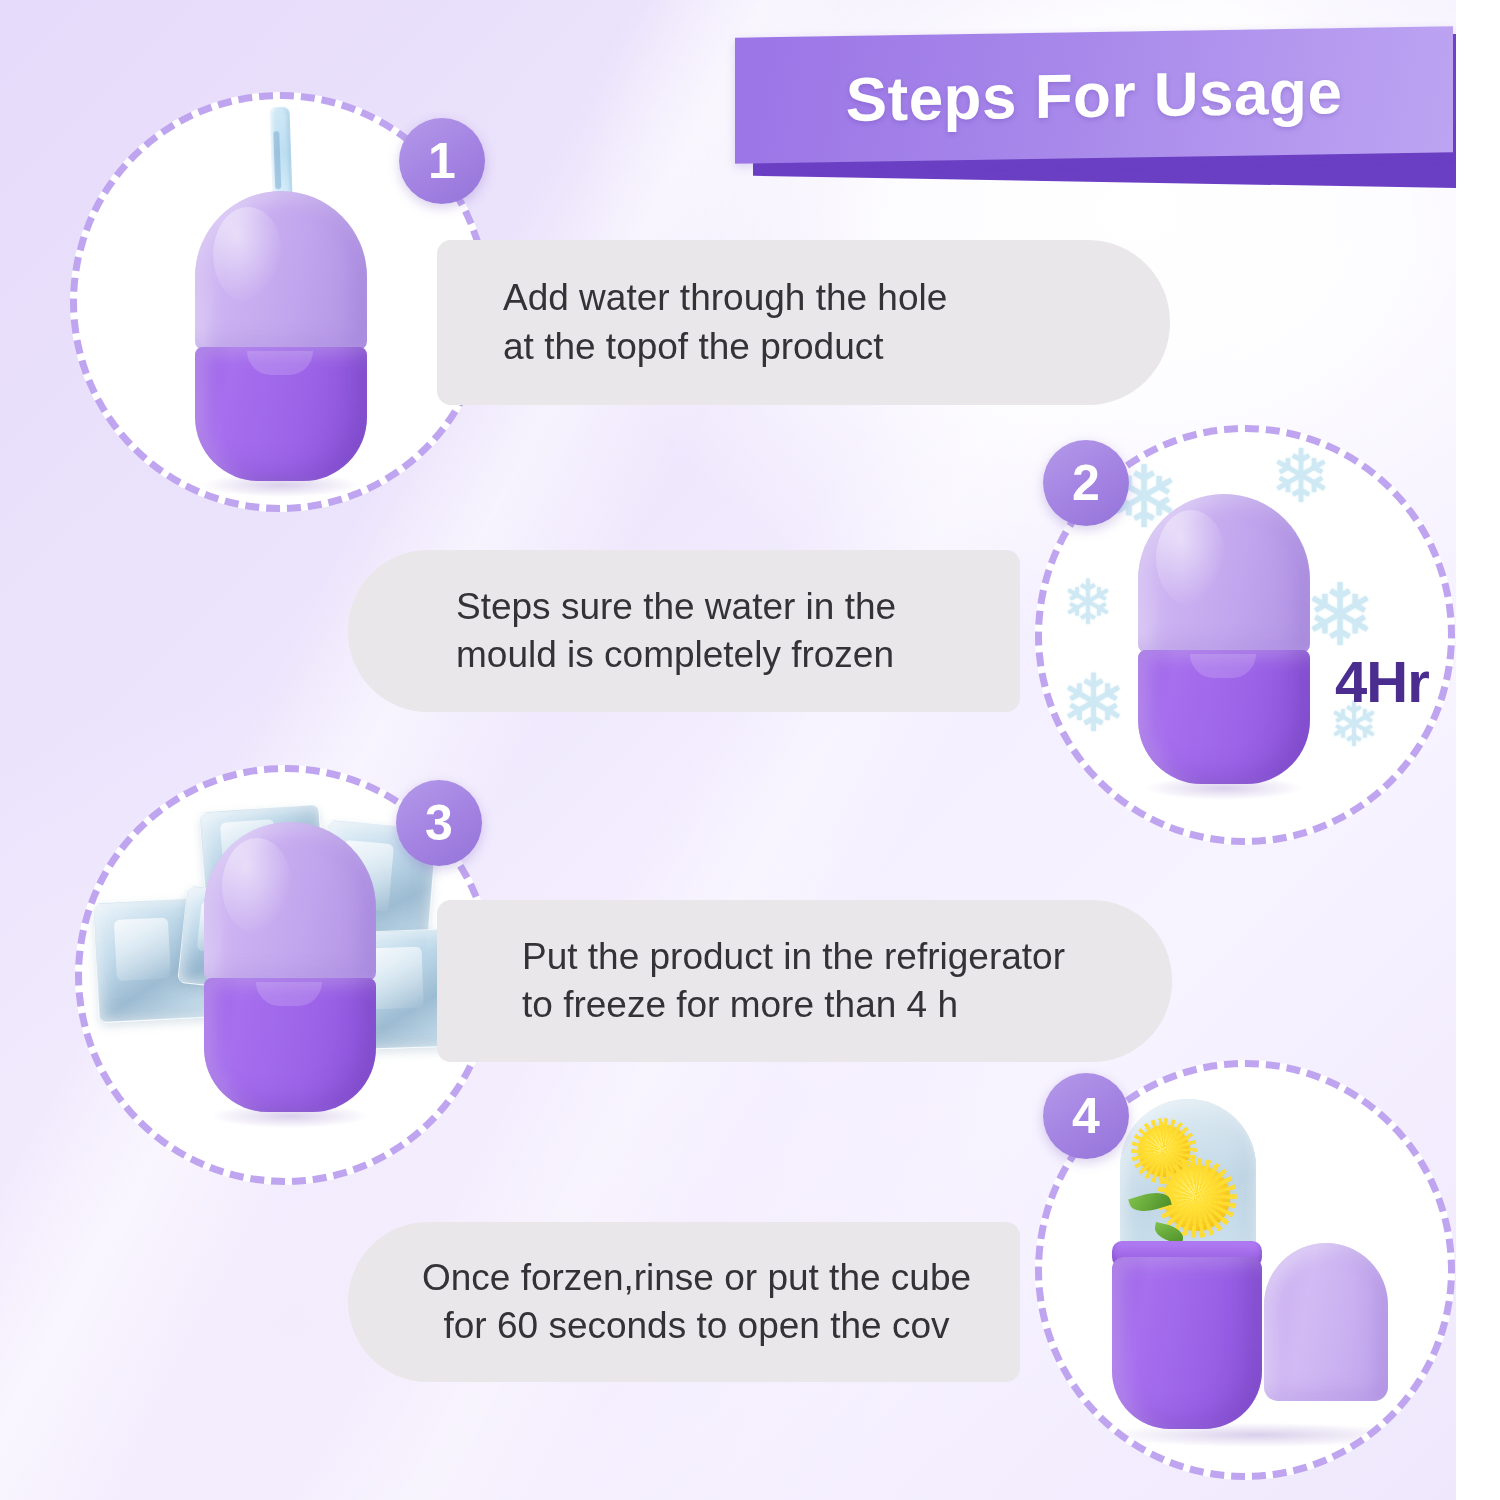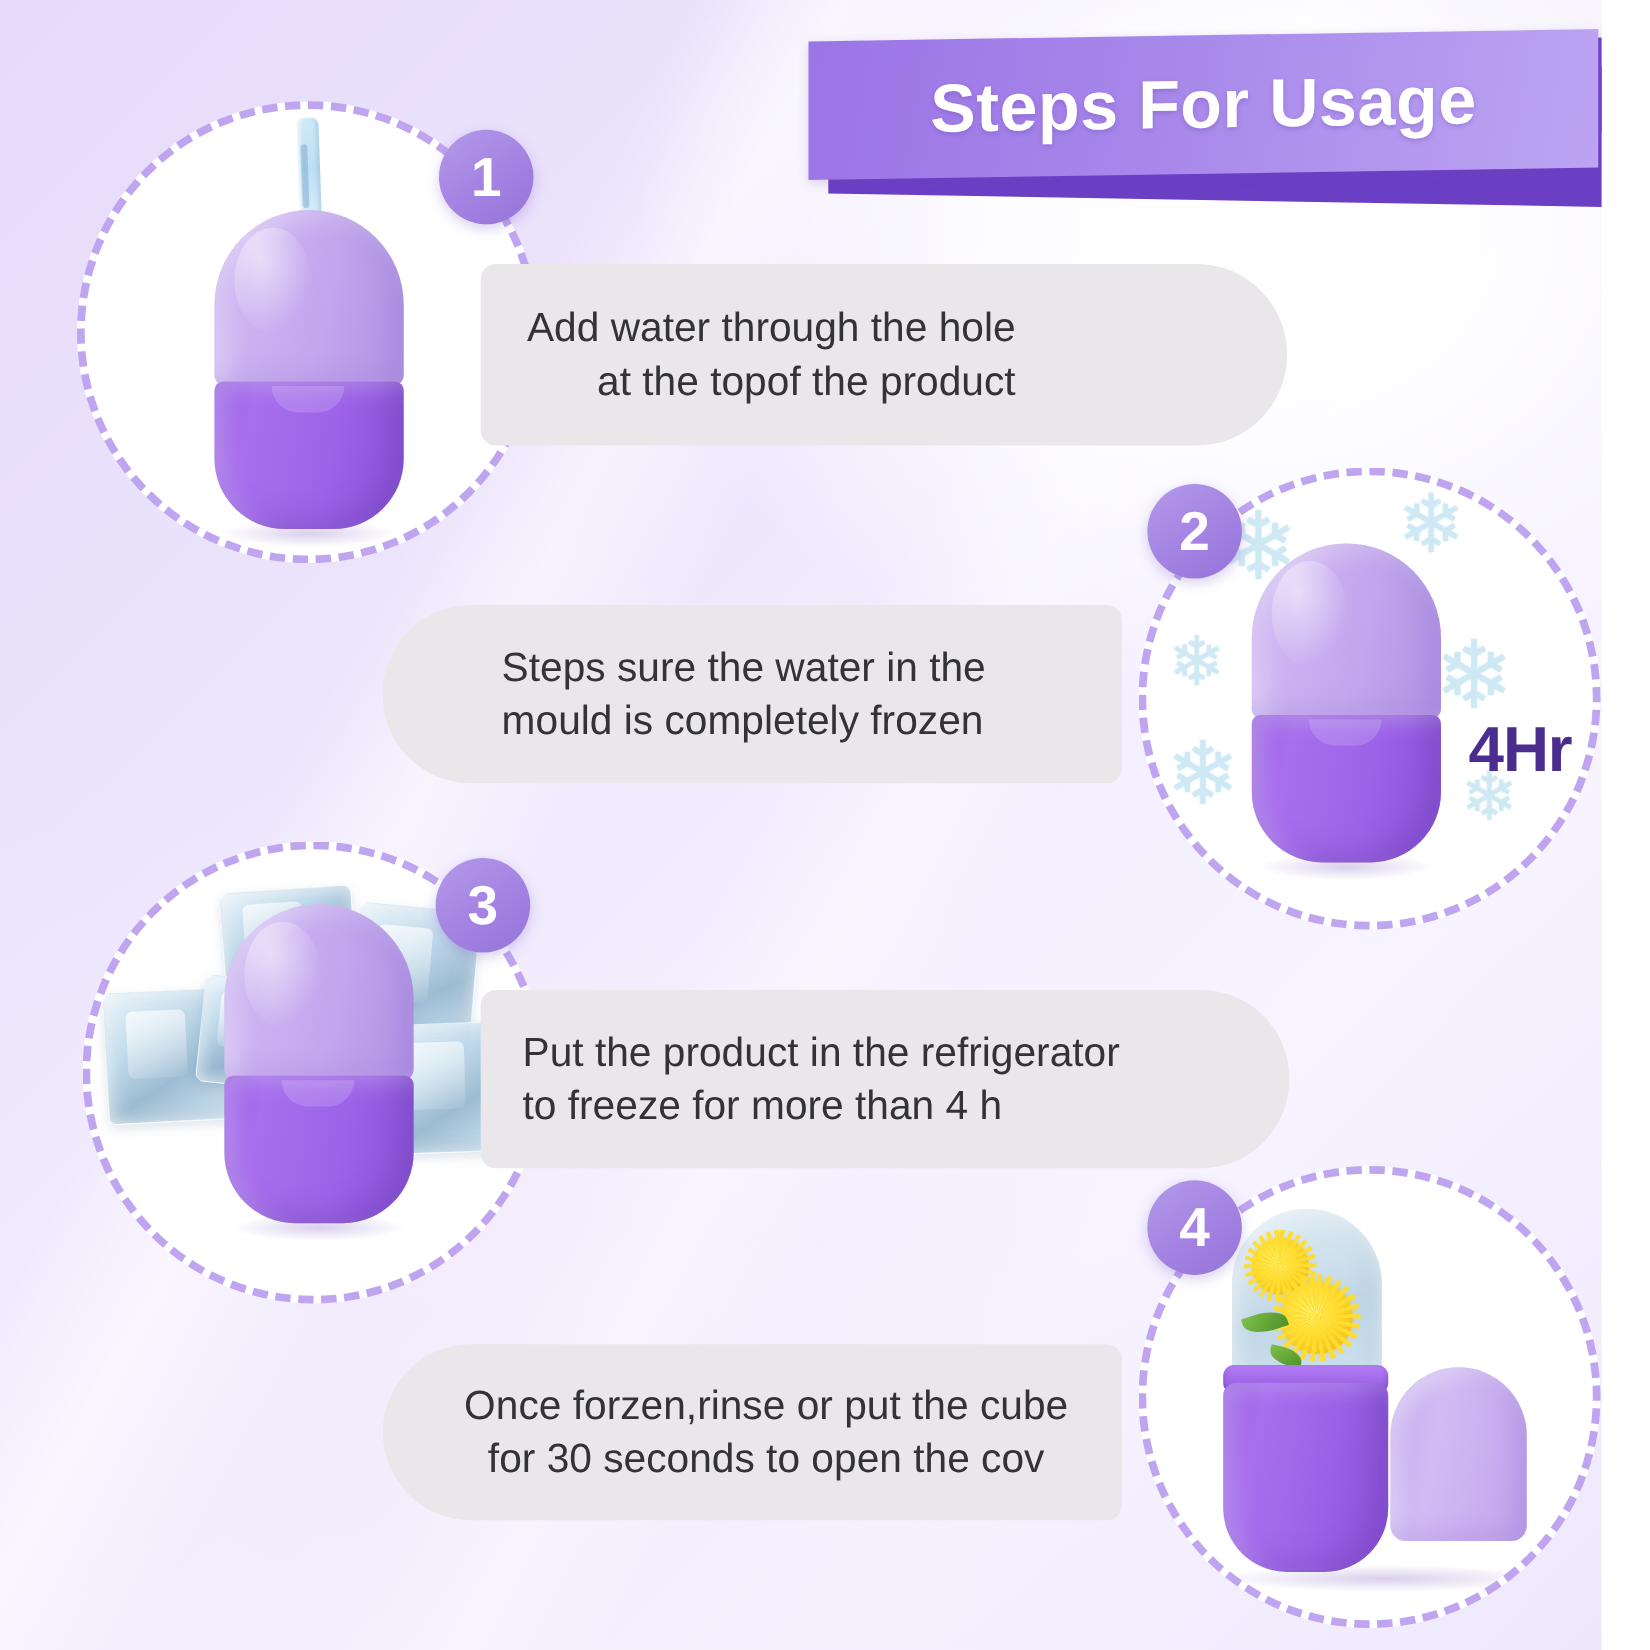--- a/index.html
+++ b/index.html
@@ -293,27 +293,26 @@
     margin: 0;
     font-size: 37px;
     line-height: 1.30;
     font-weight: normal;
     white-space: pre-line;
   }
   
   #bubble-1 {
     left: 437px; top: 240px; width: 733px; height: 165px;
     border-radius: 14px 82px 82px 14px;
-    padding-left: 42px;
-    text-align: right;
+    padding-left: 66px;
   }
   #bubble-3 {
     left: 437px; top: 900px; width: 735px; height: 162px;
     border-radius: 14px 80px 80px 14px;
-    padding-left: 38px;
+    padding-left: 85px;
   }
   
   #bubble-2 {
     left: 348px; top: 550px; width: 672px; height: 162px;
     border-radius: 80px 14px 14px 80px;
     padding-left: 108px;
   }
   #bubble-4 {
     left: 348px; top: 1222px; width: 672px; height: 160px;
     border-radius: 80px 14px 14px 80px;
@@ -421,16 +420,16 @@
 
       <div class="cup-rim" style="left:70px; top:174px;"></div>
       <div class="cup-body" style="left:70px; top:190px;"></div>
       <div class="prod-shadow" style="left:66px; top:356px; width:300px;"></div>
     </div>
   </div>
   <div class="badge" id="badge-4">4</div>
 
   <div class="bubble" id="bubble-4">
     <p>Once forzen,rinse or put the cube
-for 30 seconds to open the cov</p>
+for 60 seconds to open the cov</p>
   </div>
 
 </div>
 
 </body></html>

